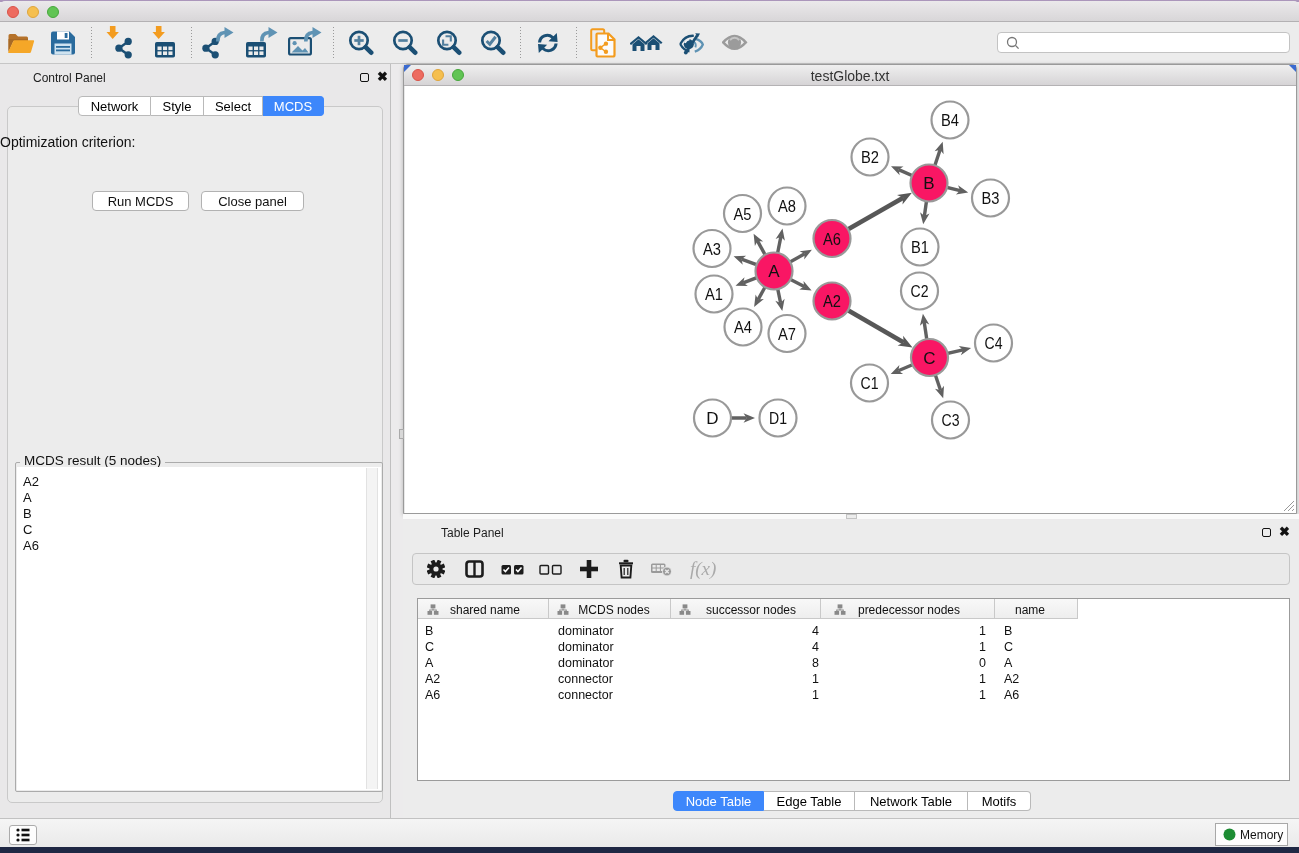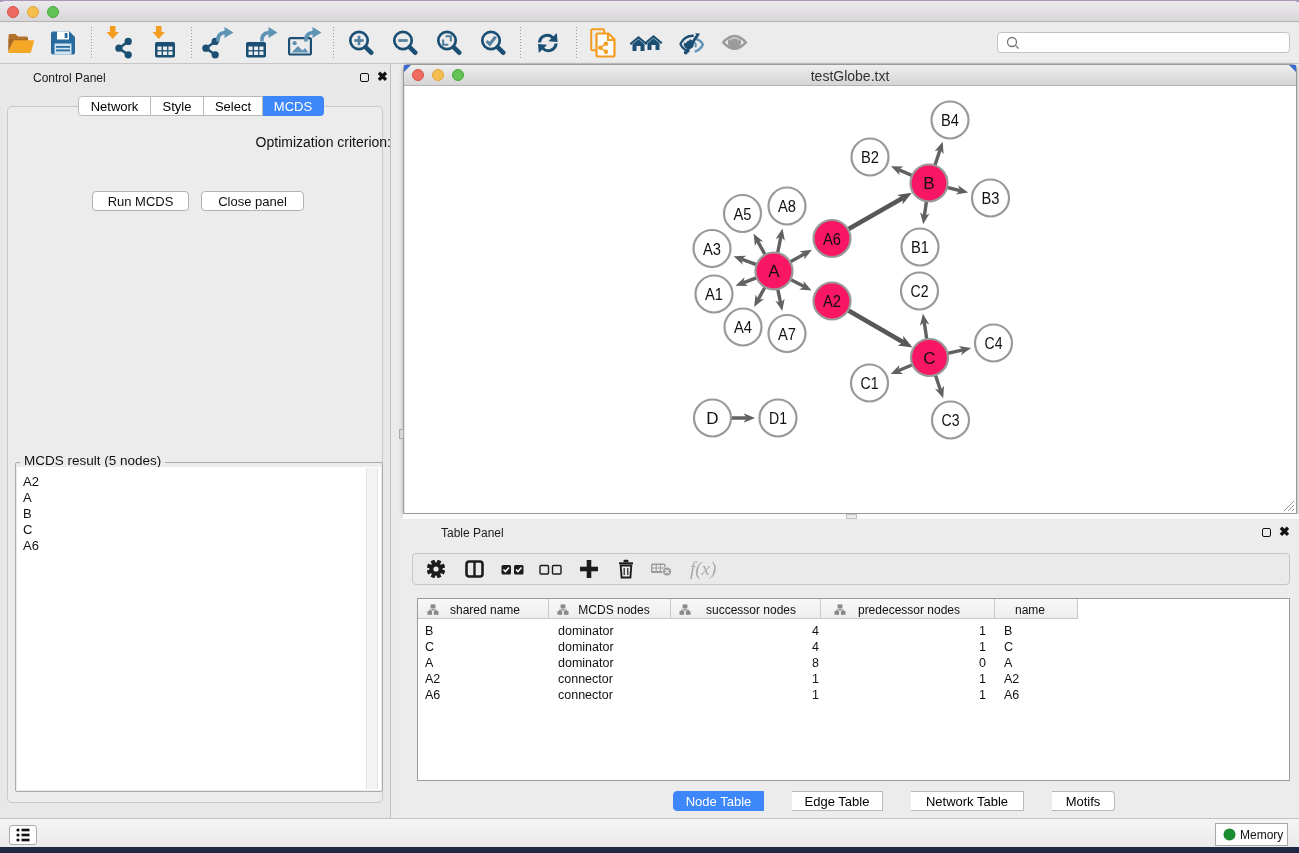--- a/index.html
+++ b/index.html
@@ -28,21 +28,21 @@
 #cpanel-inner { left:7px; top:42px; width:376px; height:697px; border:1px solid #c9c9c9; border-radius:5px; background:#ececec; }
 .paneltitle { font-size:12px; color:#1d1d1d;margin-left:20px; }
 .winbtn-sq { position:absolute; width:9px; height:9px; border:1.5px solid #111; border-radius:2px; }
 .winbtn-x { position:absolute; font-size:13px; font-weight:bold; color:#111; }
 .tabrow { position:absolute; display:flex; }
 .tab { background:#fff; border:1px solid #b9b9b9; border-left:none; font-size:13px; color:#000;
   display:flex; align-items:center; justify-content:center; height:20px;text-align:center; }
 .tab.first { border-left:1px solid #b9b9b9; border-radius:4px 0 0 4px; }
 .tab.last { border-radius:0 4px 4px 0; }
 .tab.sel { background:#3d87fb; border-color:#3d87fb; color:#fff; }
-#optlabel { left:0; top:70px; width:391px; text-align:right; font-size:14px; color:#111; }
+#optlabel { left:0; top:70px; width:391px; text-align:left; font-size:14px; color:#111; }
 #dropdown { left:43px; top:93px; width:311px; height:21px; background:#fff; border:1px solid #b2b2b2; border-radius:5px; }
 #dropdown .txt { position:absolute; left:12px; top:2px; font-size:14px; color:#111; }
 #spinner { position:absolute; right:-1px; top:-1px; width:26px; height:21px; border-radius:0 5px 5px 0;
   background:linear-gradient(#72b4fc,#2a79f0); }
 .btn { position:absolute; background:#fff; border:1px solid #b2b2b2; border-radius:4px;
   font-size:13px; color:#111; display:flex; align-items:center; justify-content:center; }
 #groupbox { left:15px; top:398px; width:368px; height:330px; border:1px solid #ababab; border-radius:2px; }
 #grouplabel { left:20px; top:389px; background:#ececec; padding:0 4px; font-size:13.5px; color:#111; }
 #mcdslist { left:17px; top:403px; width:364px; height:323px; background:#fff; }
 #mcdslist .item { position:absolute; left:6px; font-size:13px; color:#111; }
@@ -57,21 +57,21 @@
 #netcanvas { left:1px; top:21px; width:891px; height:427px; background:#fff; }
 
 
 #tpanel { left:403px; top:520px; width:896px; height:298px; background:#ececec; }
 #ttoolbar { left:9px; top:33px; width:878px; height:32px; border:1px solid #c5c5c5; border-radius:4px; background:#eaeaea; }
 #ttable { left:14px; top:78px; width:873px; height:183px; background:#fff; border:1px solid #9b9b9b; }
 #thead { left:0; top:0; width:659px; height:20px; background:linear-gradient(#f8f8f8,#eeeeee); border-bottom:1px solid #c9c9c9; }
 .hsep { position:absolute; top:0; width:1px; height:20px; background:#c9c9c9; }
 .hlabel { position:absolute; top:4px; font-size:12px; color:#111; }
 .cell { position:absolute; font-size:12.5px; color:#111; }
-.tabrow2 { position:absolute; display:flex;gap:28px; }
+.tabrow2 { position:absolute; display:flex; }
 
 
 #statusbar { left:0; top:818px; width:1299px; height:31px; background:linear-gradient(#f5f5f5,#e9e9e9); border-top:1px solid #c2c2c2; }
 #listbtn { left:9px; top:6px; width:28px; height:20px; background:#fdfdfd; border:1px solid #ababab; border-radius:3px; }
 #membtn { left:1215px; top:4px; width:73px; height:23px; background:#fdfdfd; border:1px solid #a8a8a8; font-size:12px; color:#111; }
 #navy { left:0; top:847px; width:1299px; height:6px; background:#1f2844; }
 </style>
 </head>
 <body>
 <div id="desktoptop" class="abs"></div>

